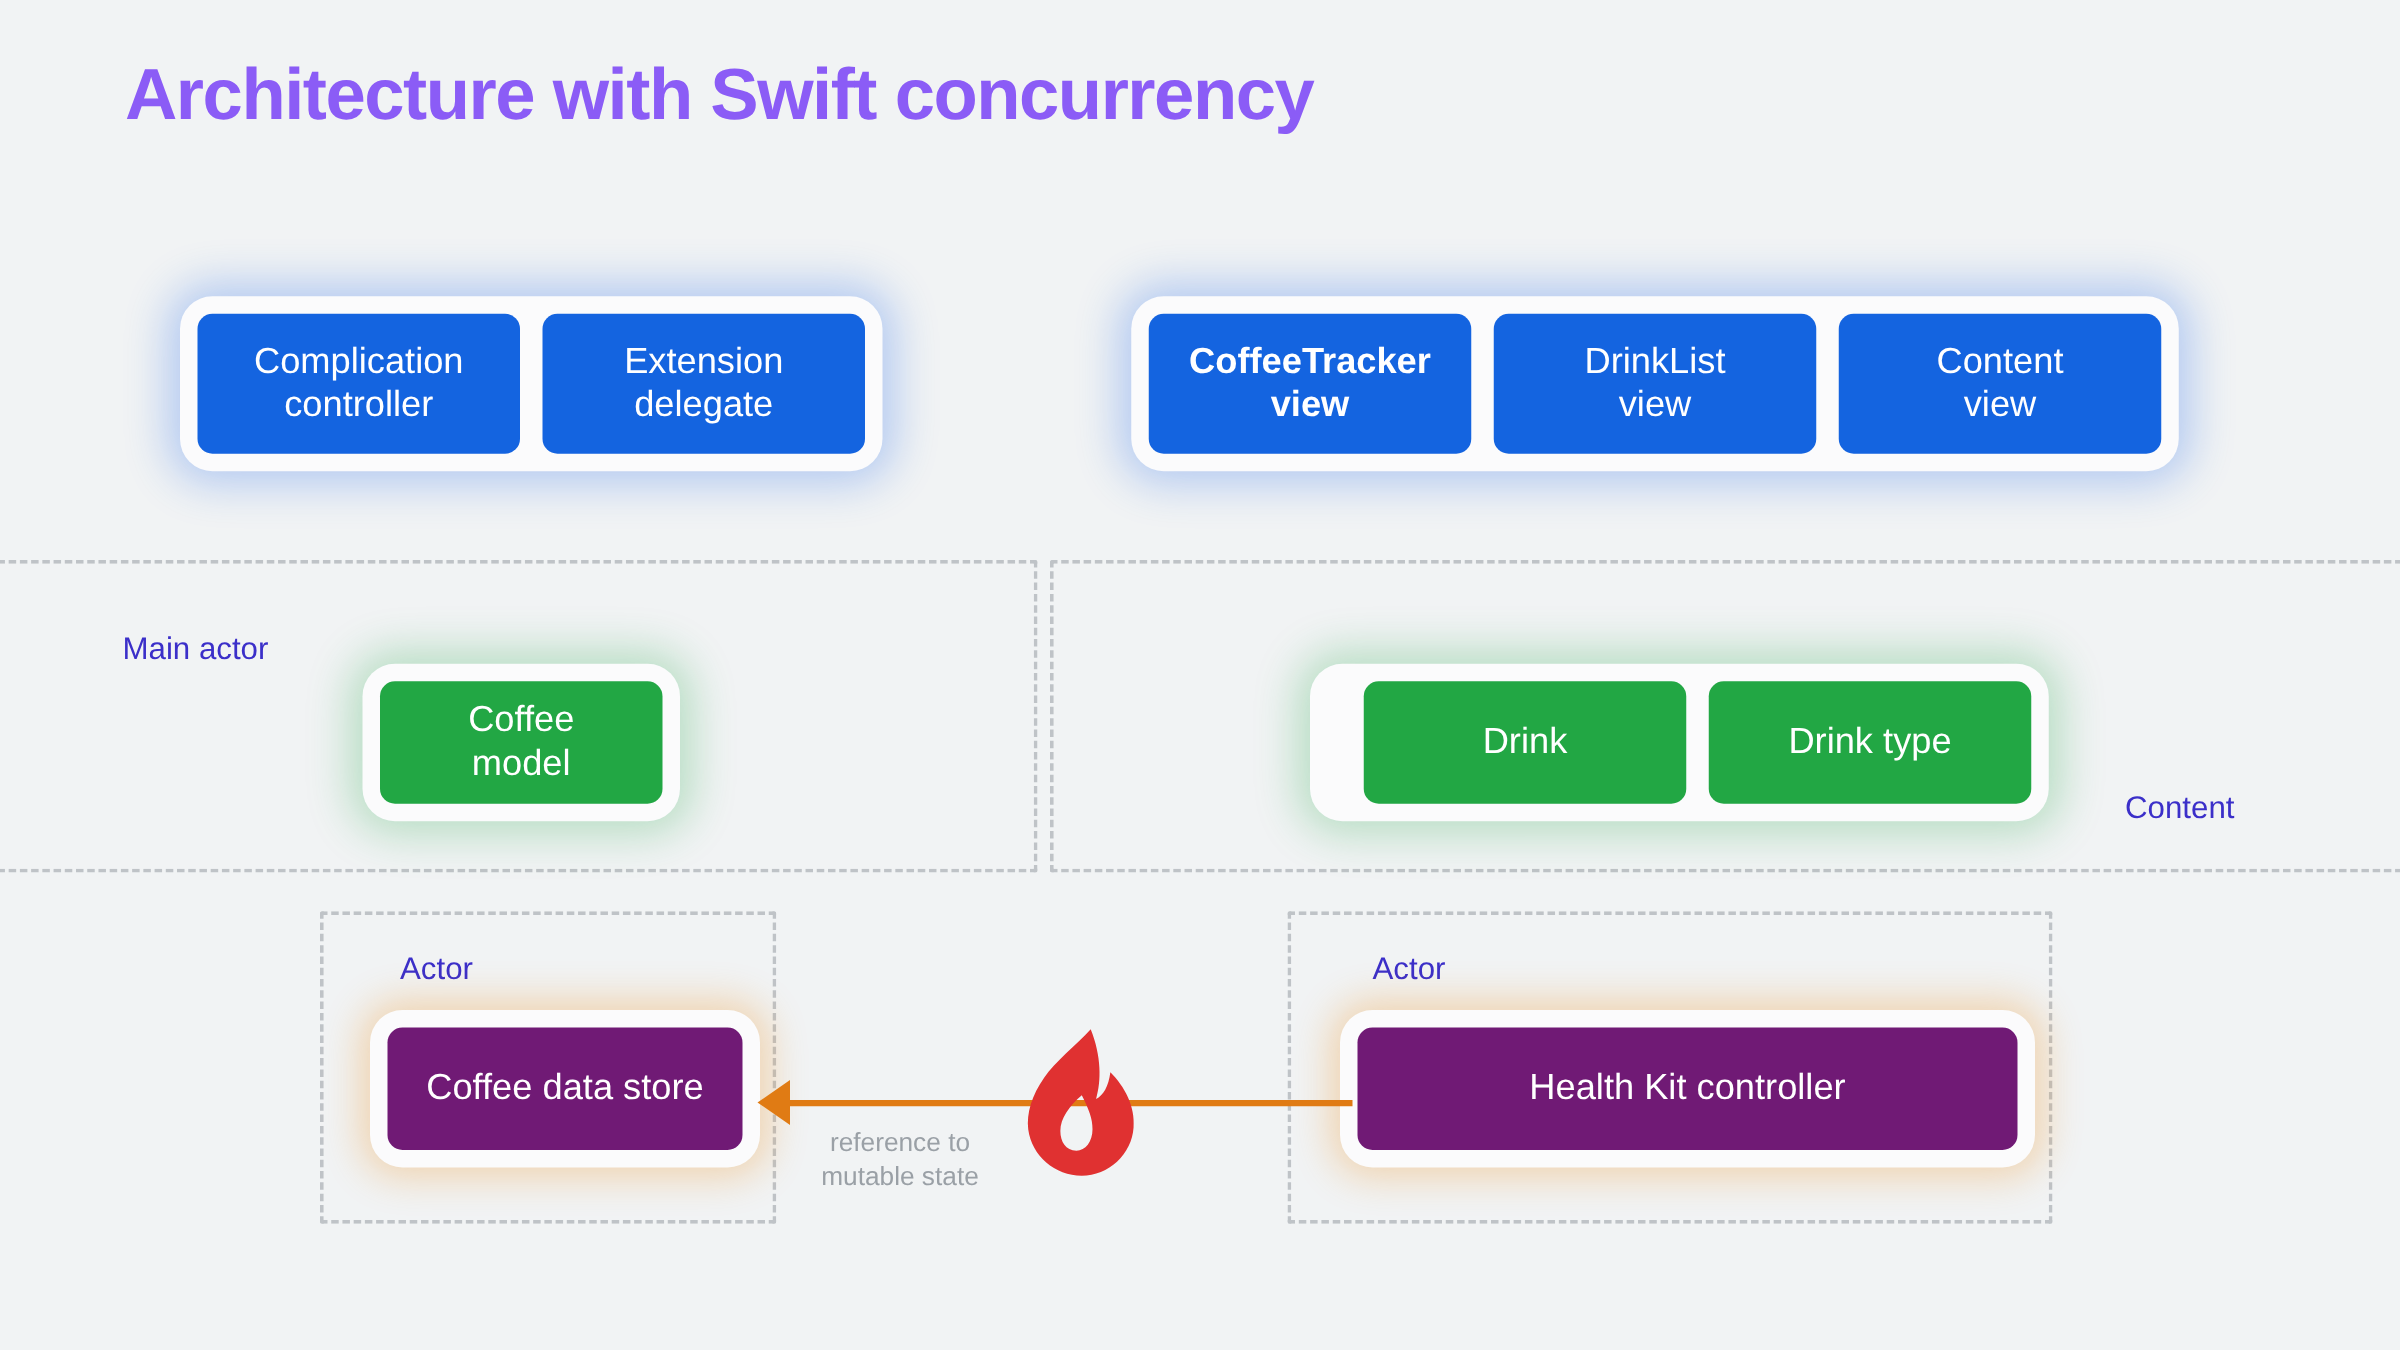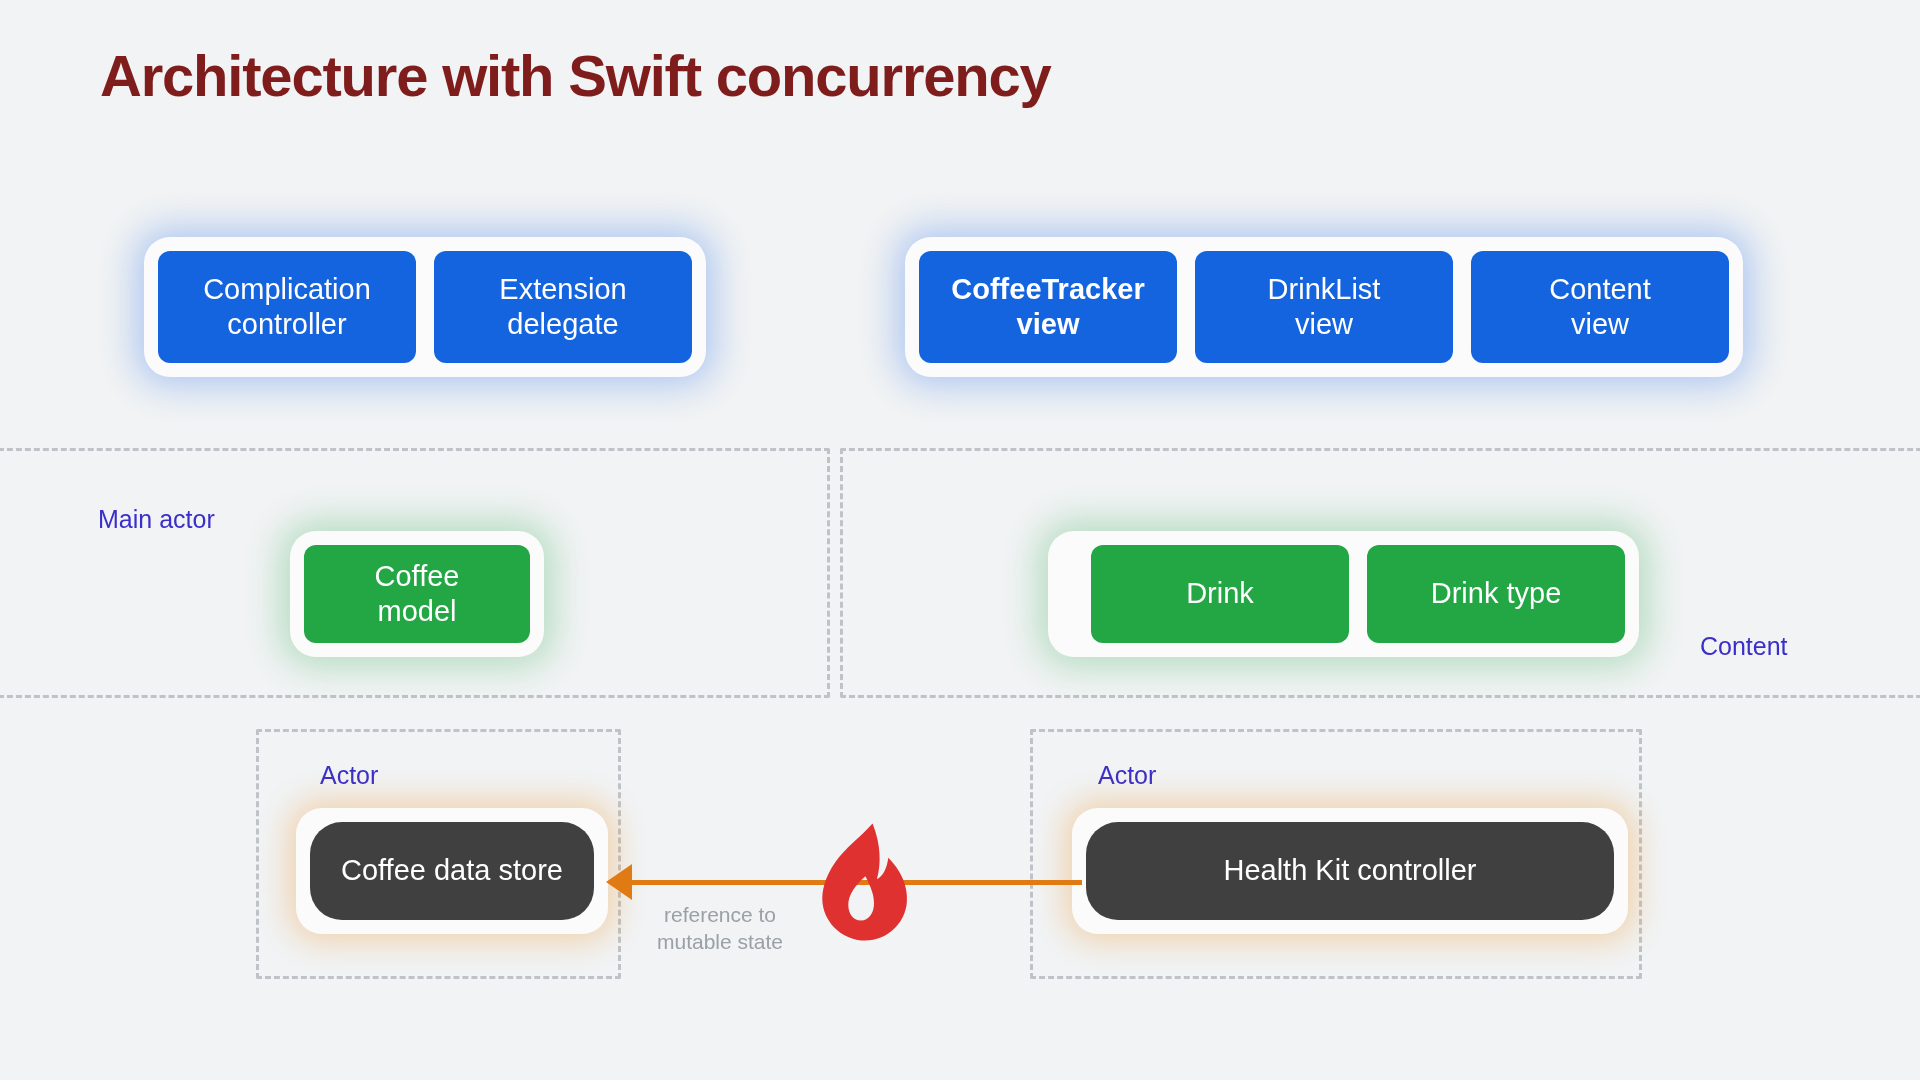--- a/index.html
+++ b/index.html
@@ -20,21 +20,21 @@
   }
 
   
   #page-title {
     position: absolute;
     left: 100px;
     top: 42px;
     font-size: 58px;
     font-weight: 700;
     letter-spacing: -1.2px;
-    color: #7f1d1d;
+    color: #8b5cf6;
     white-space: nowrap;
   }
 
   
   .dashed-region {
     position: absolute;
     border: 3px dashed #bfc3c7;
     border-radius: 2px;
     background: transparent;
   }
@@ -69,21 +69,21 @@
     color: #ffffff;
     font-size: 29px;
     font-weight: 400;
     line-height: 1.22;
     border-radius: 12px;
     white-space: pre-line;
     padding: 0 14px;
   }
   .node.blue   { background: #1464e0; }
   .node.green  { background: #22a744; }
-  .node.orange { background: #404040; border-radius: 32px; }
+  .node.orange { background: #701a75; }
 
   
   #ref-arrow-line {
     position: absolute;
     height: 5px;
     background: #e07b14;
   }
   #ref-arrow-head {
     position: absolute;
     width: 0; height: 0;

